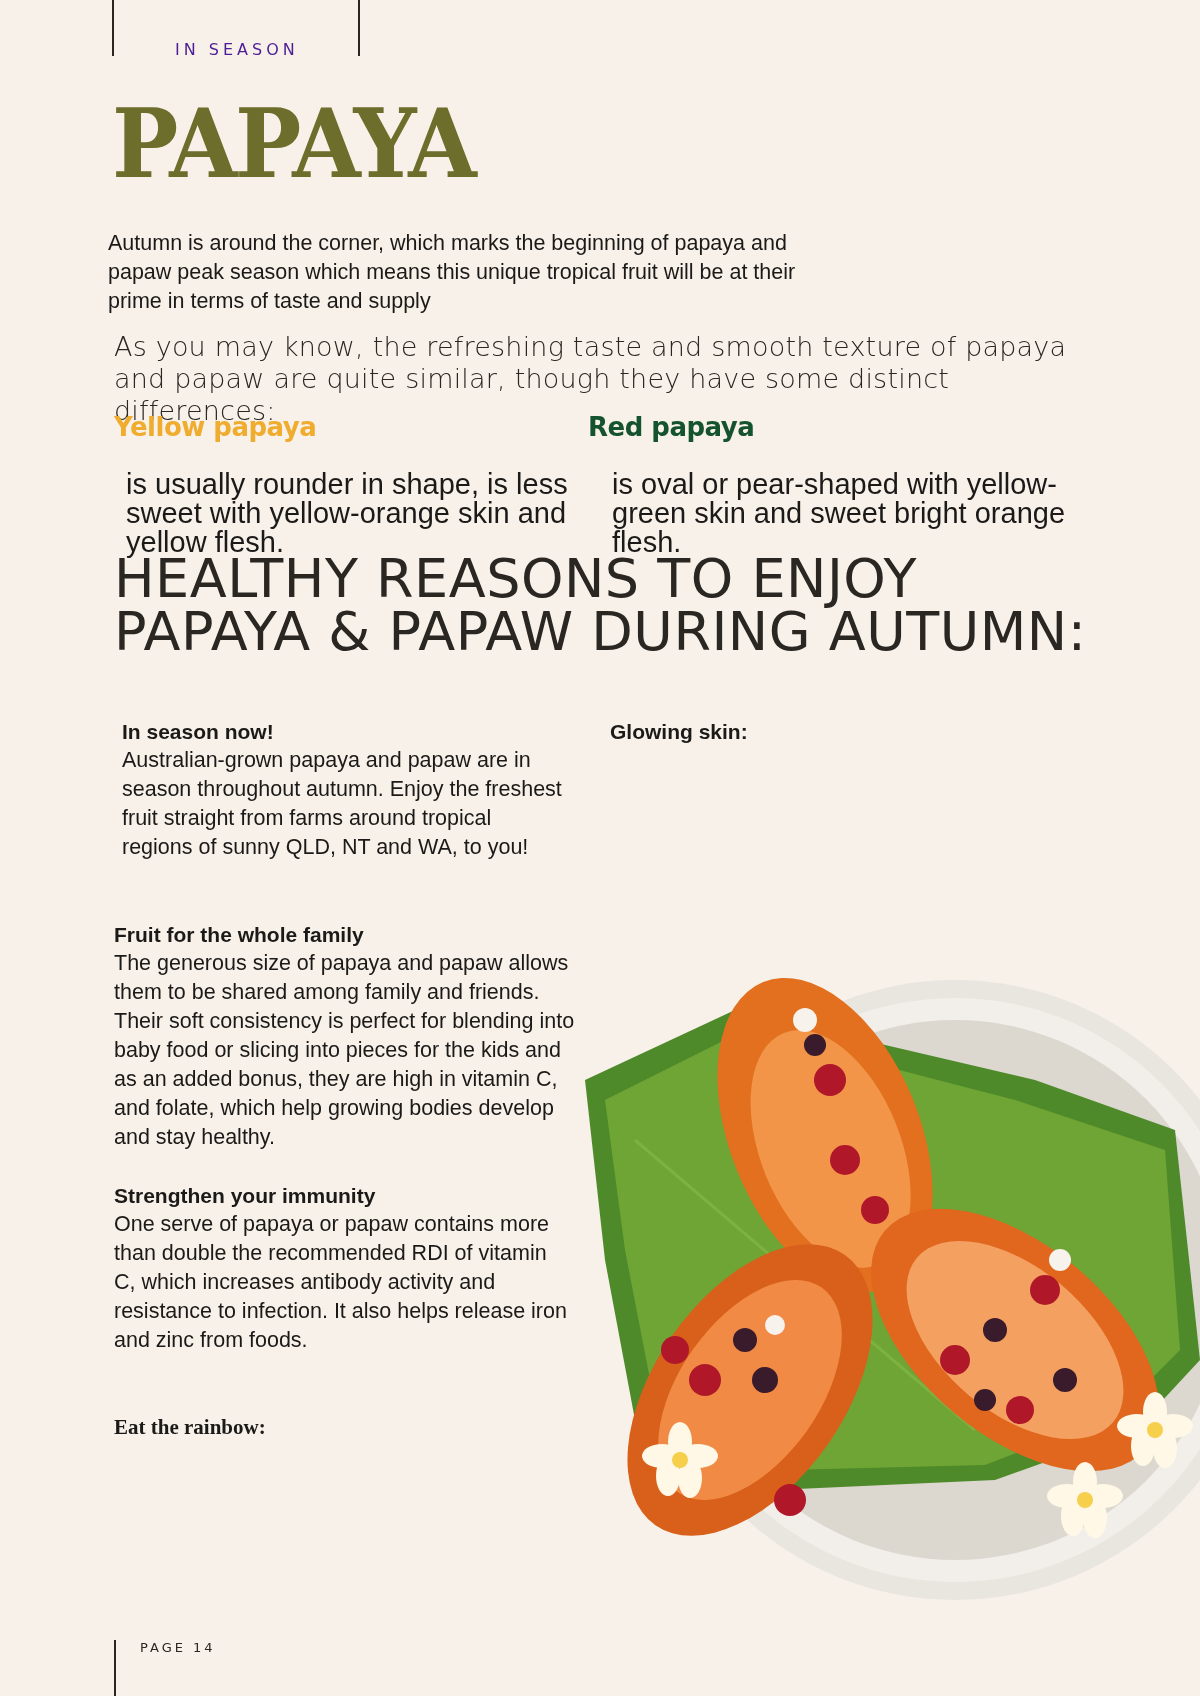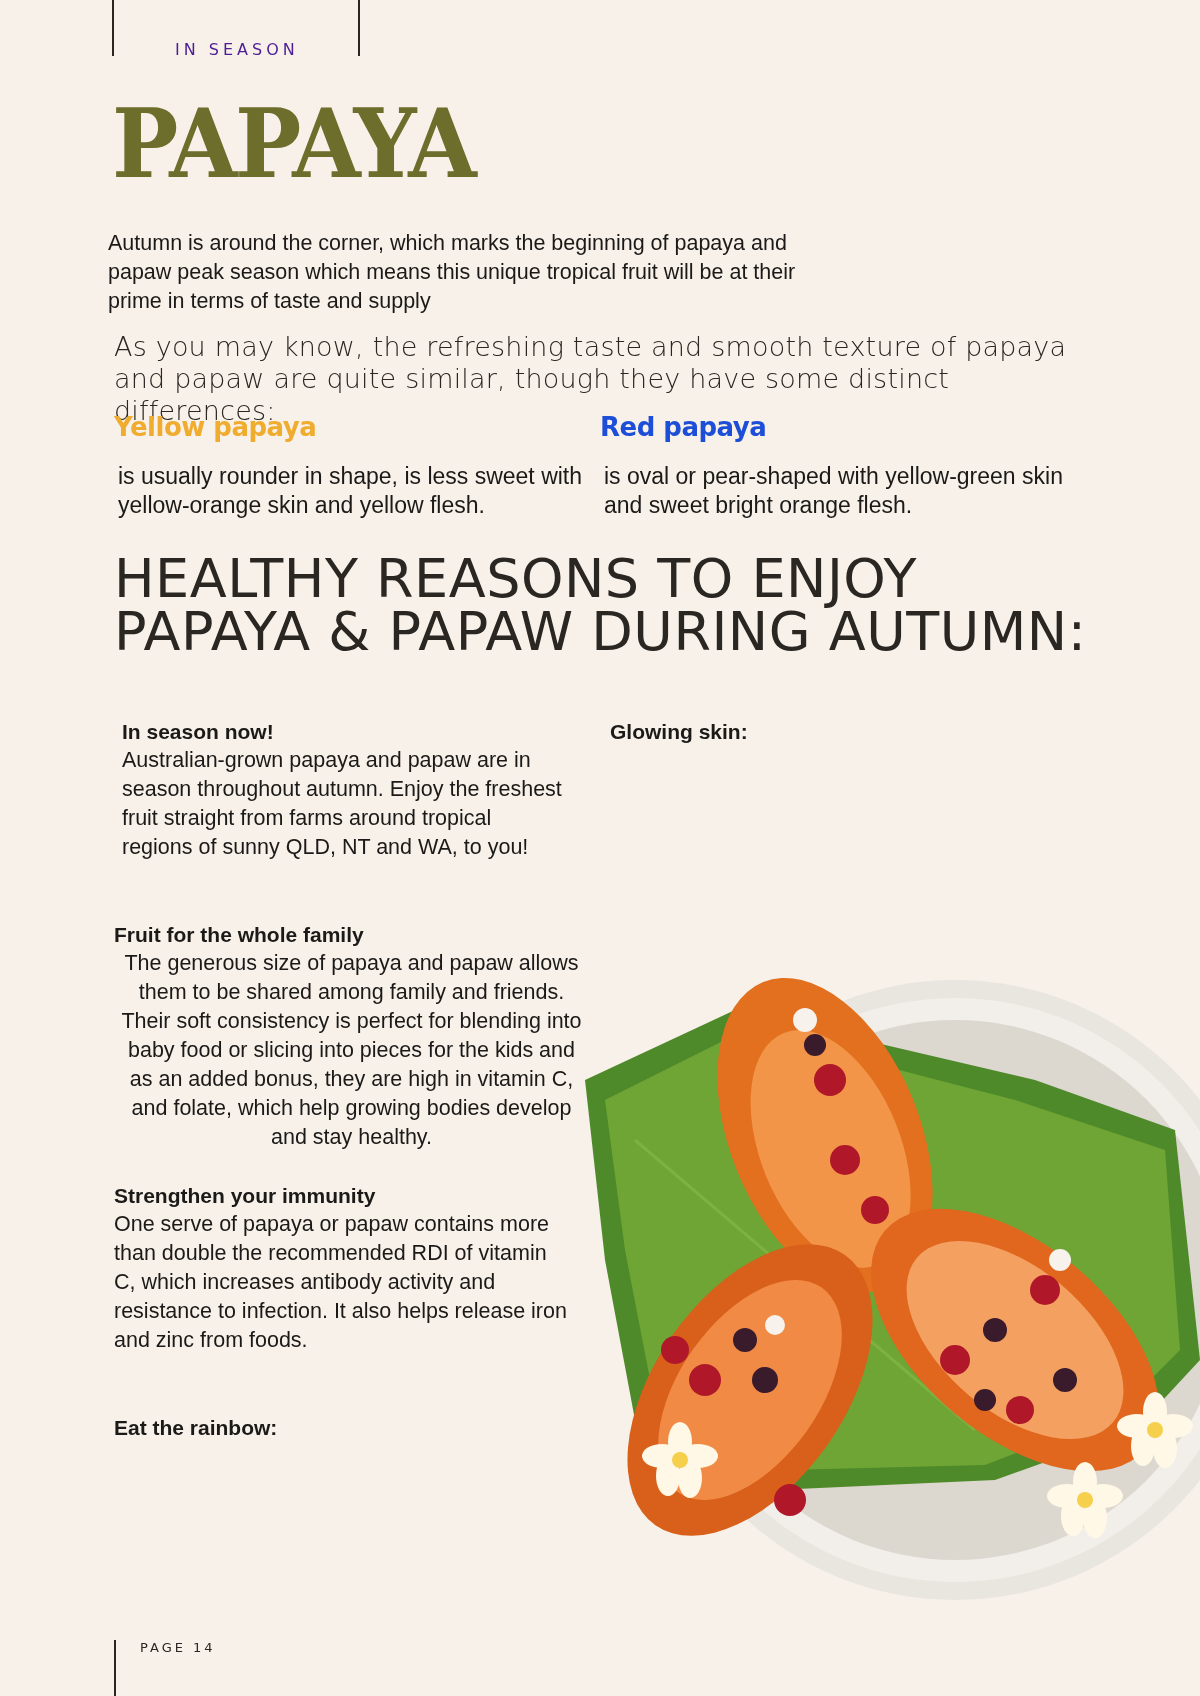--- a/index.html
+++ b/index.html
@@ -32,22 +32,22 @@
       font-family: "DejaVu Sans", sans-serif; font-weight: 200;
       font-size: 27px; line-height: 32px; color: #2a2622;
       letter-spacing: 0.2px;
     }
     .variety-head {
       position: absolute; top: 412px; margin: 0;
       font-family: "DejaVu Sans", sans-serif; font-weight: bold;
       font-size: 26px; letter-spacing: -0.5px; text-align: center;
     }
     .variety-body {
-      position: absolute; top: 458px; width: 490px; margin: 4px;
-      font-size: 23px; line-height: 29px;
+      position: absolute; top: 458px; width: 490px; margin: 12px;
+      font-size: 29px; line-height: 29px;
     }
     .section-heading {
       position: absolute; left: 114px; top: 552px; margin: 0;
       font-family: "DejaVu Sans", sans-serif; font-weight: 400;
       font-size: 54px; line-height: 53px; color: #2a2622;
       letter-spacing: 0.5px; text-transform: uppercase;
     }
     .reason { position: absolute; width: 480px; }
     .reason h3 {
       margin: 0; font-size: 21px; font-weight: bold; line-height: 29px;
@@ -71,45 +71,45 @@
 <div class="vline" style="left:358px; top:0; height:56px;"></div>
 <div class="section-tag">IN SEASON</div>
 
 <h1 class="title">PAPAYA</h1>
 
 <p class="intro">Autumn is around the corner, which marks the beginning of papaya and papaw peak season which means this unique tropical fruit will be at their prime in terms of taste and supply</p>
 
 <p class="lede">As you may know, the refreshing taste and smooth texture of papaya and papaw are quite similar, though they have some distinct differences:</p>
 
 <h2 class="variety-head" style="left:114px; color:#f0ac2e;">Yellow papaya</h2>
-<h2 class="variety-head" style="left:600px; color:#1d4ed8;">Red papaya</h2>
+<h2 class="variety-head" style="left:588px; color:#14532d;">Red papaya</h2>
 <p class="variety-body" style="left:114px;">is usually rounder in shape, is less sweet with yellow-orange skin and yellow flesh.</p>
 <p class="variety-body" style="left:600px;">is oval or pear-shaped with yellow-green skin and sweet bright orange flesh.</p>
 
 <h2 class="section-heading">
   <span>HEALTHY REASONS TO ENJOY</span><br>
   <span>PAPAYA &amp; PAPAW DURING AUTUMN:</span>
 </h2>
 
 <div class="reason" style="left:114px; top:717px;margin-left:8px;">
   <h3>In season now!</h3>
   <p style="width:440px;">Australian-grown papaya and papaw are in season throughout autumn. Enjoy the freshest fruit straight from farms around tropical regions of sunny QLD, NT and WA, to you!</p>
 </div>
 
 <div class="reason" style="left:114px; top:920px;">
   <h3>Fruit for the whole family</h3>
-  <p style="width:475px;text-align:center;">The generous size of papaya and papaw allows them to be shared among family and friends. Their soft consistency is perfect for blending into baby food or slicing into pieces for the kids and as an added bonus, they are high in vitamin C, and folate, which help growing bodies develop and stay healthy.</p>
+  <p style="width:475px;">The generous size of papaya and papaw allows them to be shared among family and friends. Their soft consistency is perfect for blending into baby food or slicing into pieces for the kids and as an added bonus, they are high in vitamin C, and folate, which help growing bodies develop and stay healthy.</p>
 </div>
 
 <div class="reason" style="left:114px; top:1181px;">
   <h3>Strengthen your immunity</h3>
   <p style="width:455px;">One serve of papaya or papaw contains more than double the recommended RDI of vitamin C, which increases antibody activity and resistance to infection. It also helps release iron and zinc from foods.</p>
 </div>
 
-<div class="reason" style="left:114px; top:1413px;">
+<div class="reason" style="left:114px; top:1413px;font-family:Liberation Serif, serif;">
   <h3>Eat the rainbow:</h3>
 </div>
 
 <div class="reason" style="left:610px; top:717px;">
   <h3>Glowing skin:</h3>
 </div>
 
 <div class="food-image">
   <svg width="625" height="640" viewBox="0 0 625 640" xmlns="http://www.w3.org/2000/svg">
 

